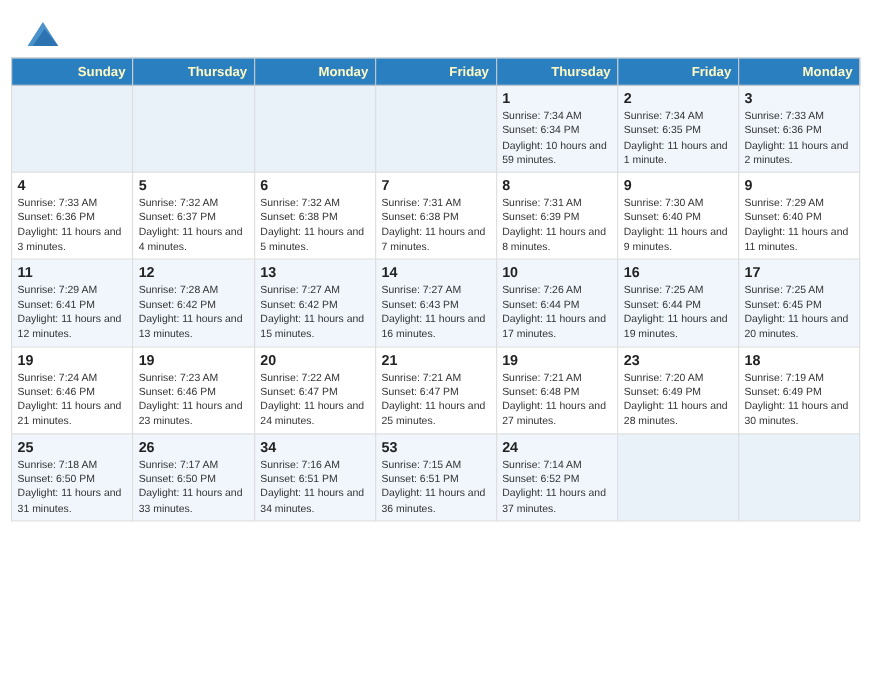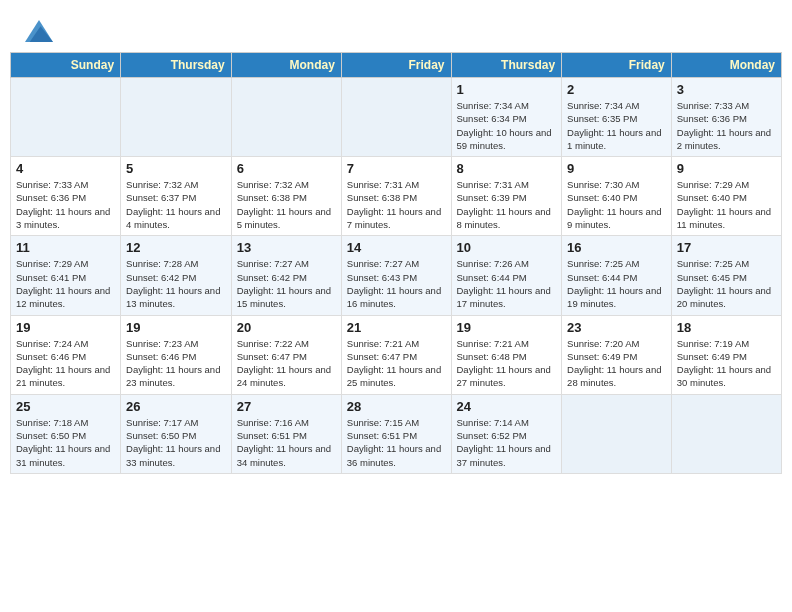--- a/index.html
+++ b/index.html
@@ -219,25 +219,25 @@
       <tr class="alt-row">
         <td>
           <span class="day-num">25</span>
           <div class="day-info">Sunrise: 7:18 AM<br>Sunset: 6:50 PM<br>Daylight: 11 hours and 31 minutes.</div>
         </td>
         <td>
           <span class="day-num">26</span>
           <div class="day-info">Sunrise: 7:17 AM<br>Sunset: 6:50 PM<br>Daylight: 11 hours and 33 minutes.</div>
         </td>
         <td>
-          <span class="day-num">27</span>
+          <span class="day-num">34</span>
           <div class="day-info">Sunrise: 7:16 AM<br>Sunset: 6:51 PM<br>Daylight: 11 hours and 34 minutes.</div>
         </td>
         <td>
-          <span class="day-num">28</span>
+          <span class="day-num">53</span>
           <div class="day-info">Sunrise: 7:15 AM<br>Sunset: 6:51 PM<br>Daylight: 11 hours and 36 minutes.</div>
         </td>
         <td>
           <span class="day-num">24</span>
           <div class="day-info">Sunrise: 7:14 AM<br>Sunset: 6:52 PM<br>Daylight: 11 hours and 37 minutes.</div>
         </td>
         <td class="empty"></td>
         <td class="empty"></td>
       </tr>
     </tbody>

